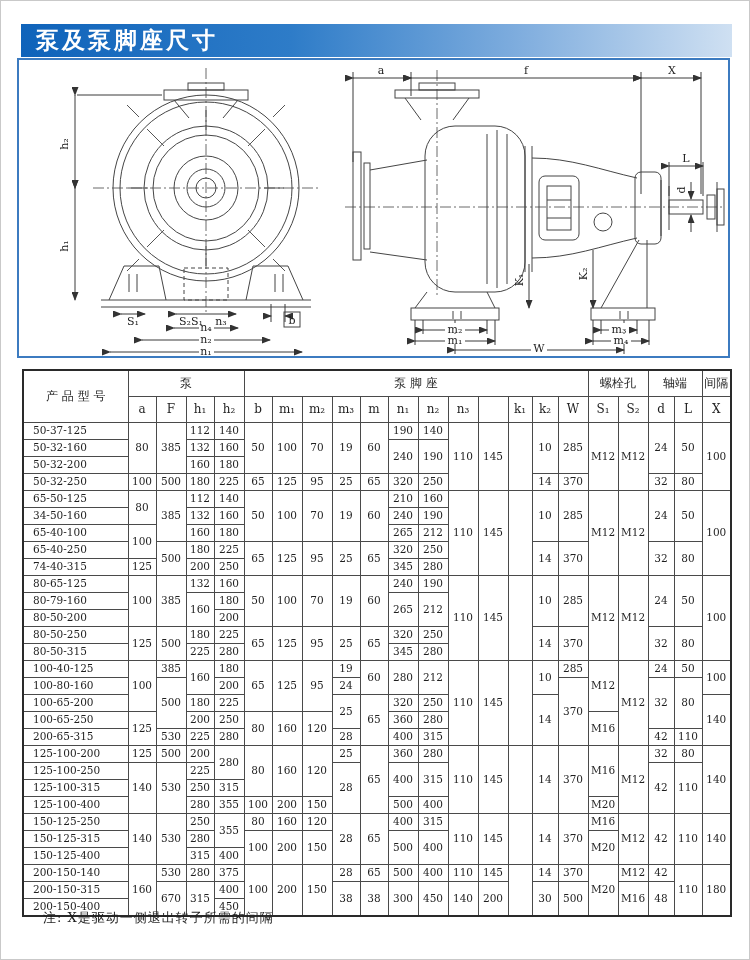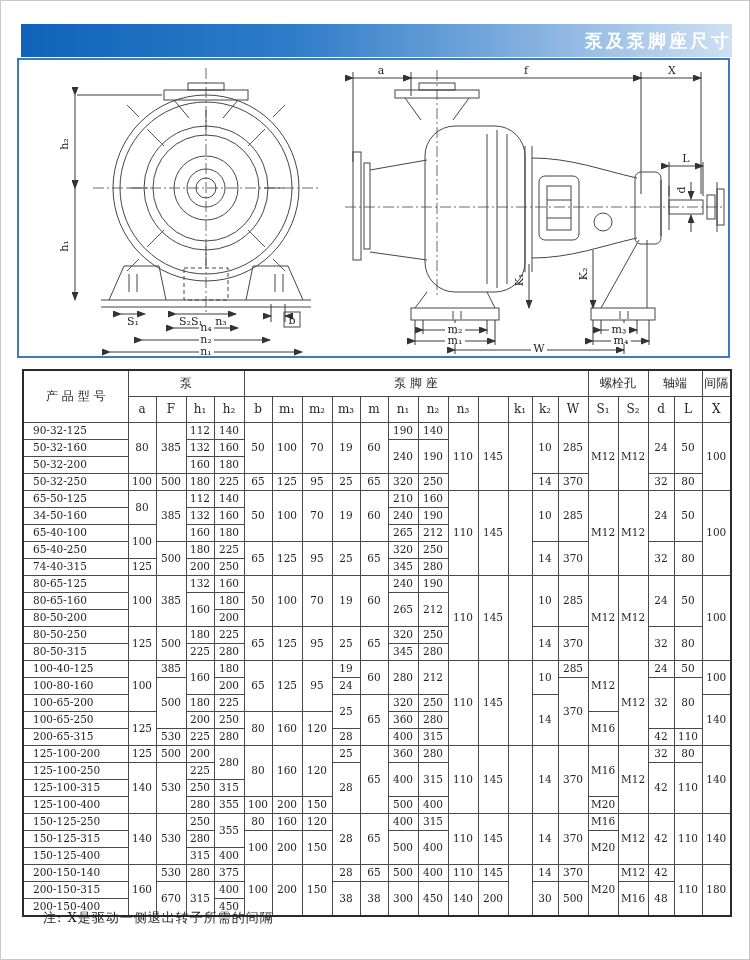--- a/index.html
+++ b/index.html
@@ -3,21 +3,21 @@
 <meta charset="utf-8">
 <style>
   html,body{margin:0;padding:0;background:#e8e8e8;}
   .page{position:relative;width:750px;height:960px;background:#ffffff;margin:0 auto;
         border:1px solid #c9c9c9;box-sizing:border-box;overflow:hidden;
         font-family:"DejaVu Serif", serif;color:#1f1f1f;}
   
   .title-bar{position:absolute;left:20px;top:23px;width:711px;height:33px;
     background:linear-gradient(90deg,#0f63ba 0%,#2e7cc8 38%,#7fadde 70%,#cfe0f2 100%);
     color:#ffffff;font-family:"DejaVu Sans",sans-serif;font-weight:bold;
-    font-size:18px;line-height:33px;letter-spacing:3px;padding-left:15px;box-sizing:border-box;text-align:right;}
+    font-size:23px;line-height:33px;letter-spacing:3px;padding-left:15px;box-sizing:border-box;}
   
   .drawing-panel{position:absolute;left:16px;top:57px;width:713px;height:300px;
     border:2px solid #3c7bc0;background:#ffffff;box-sizing:border-box;}
   .drawing-panel svg{position:absolute;top:2px;}
   svg text{font-family:"DejaVu Serif",serif;font-size:11px;fill:#222;stroke:none;}
   
   .table-wrap{position:absolute;left:21px;top:368px;}
   table.dim{border-collapse:collapse;table-layout:fixed;width:708px;
     font-size:10.5px;line-height:1.05;}
   table.dim th,table.dim td{border:1px solid #4a4a4a;text-align:center;
@@ -305,21 +305,21 @@
             <th>W</th>
             <th>S₁</th>
             <th>S₂</th>
             <th>d</th>
             <th>L</th>
             <th>X</th>
           </tr>
         </thead>
       <tbody>
           <tr class="gs">
-            <td class="model">90-32-125</td>
+            <td class="model">50-37-125</td>
             <td rowspan="3">80</td>
             <td rowspan="3">385</td>
             <td>112</td>
             <td>140</td>
             <td rowspan="3">50</td>
             <td rowspan="3">100</td>
             <td rowspan="3">70</td>
             <td rowspan="3">19</td>
             <td rowspan="3">60</td>
             <td>190</td>
@@ -447,21 +447,21 @@
             <td rowspan="5"></td>
             <td rowspan="3">10</td>
             <td rowspan="3">285</td>
             <td rowspan="5">M12</td>
             <td rowspan="5">M12</td>
             <td rowspan="3">24</td>
             <td rowspan="3">50</td>
             <td rowspan="5">100</td>
           </tr>
           <tr>
-            <td class="model">80-65-160</td>
+            <td class="model">80-79-160</td>
             <td rowspan="2">160</td>
             <td>180</td>
             <td rowspan="2">265</td>
             <td rowspan="2">212</td>
           </tr>
           <tr>
             <td class="model">80-50-200</td>
             <td>200</td>
           </tr>
           <tr>

